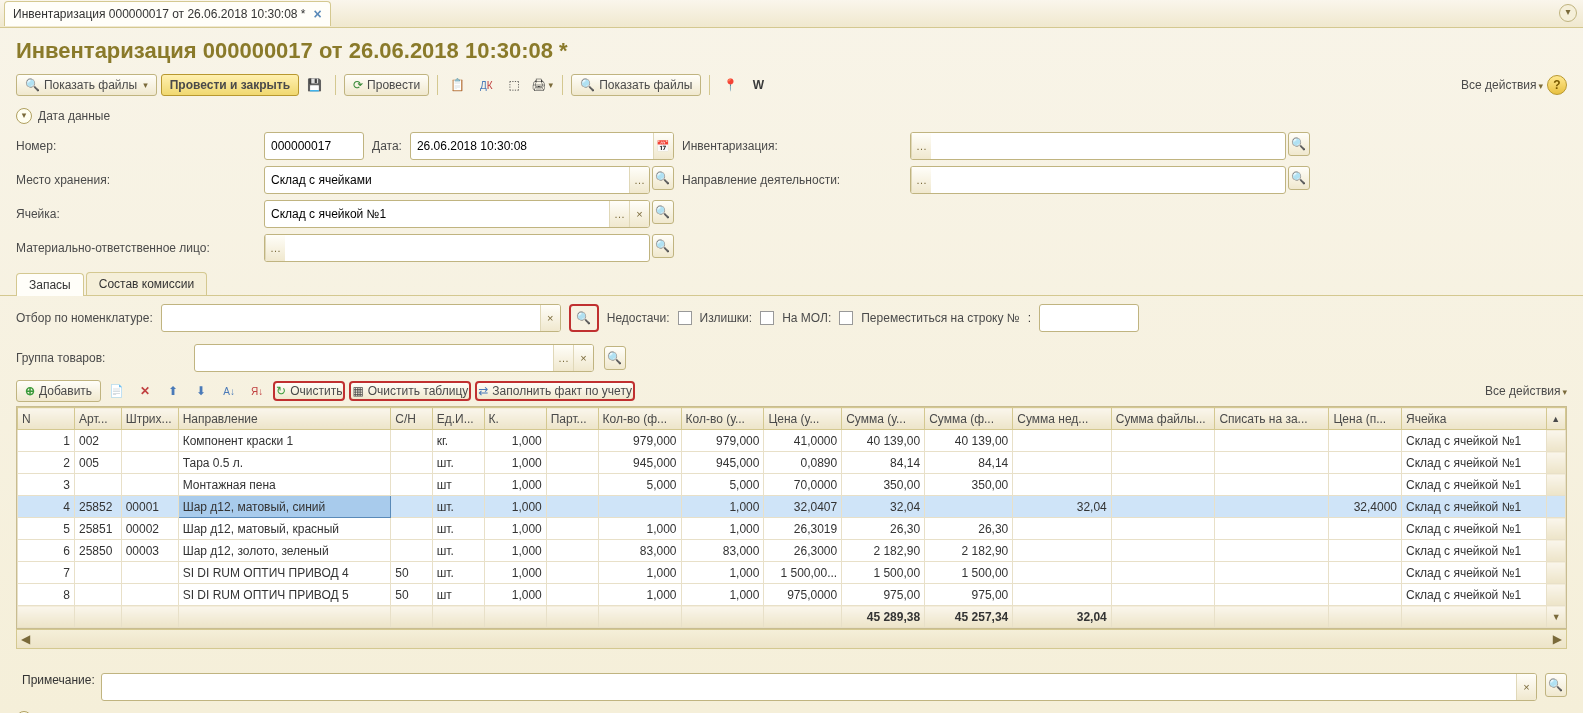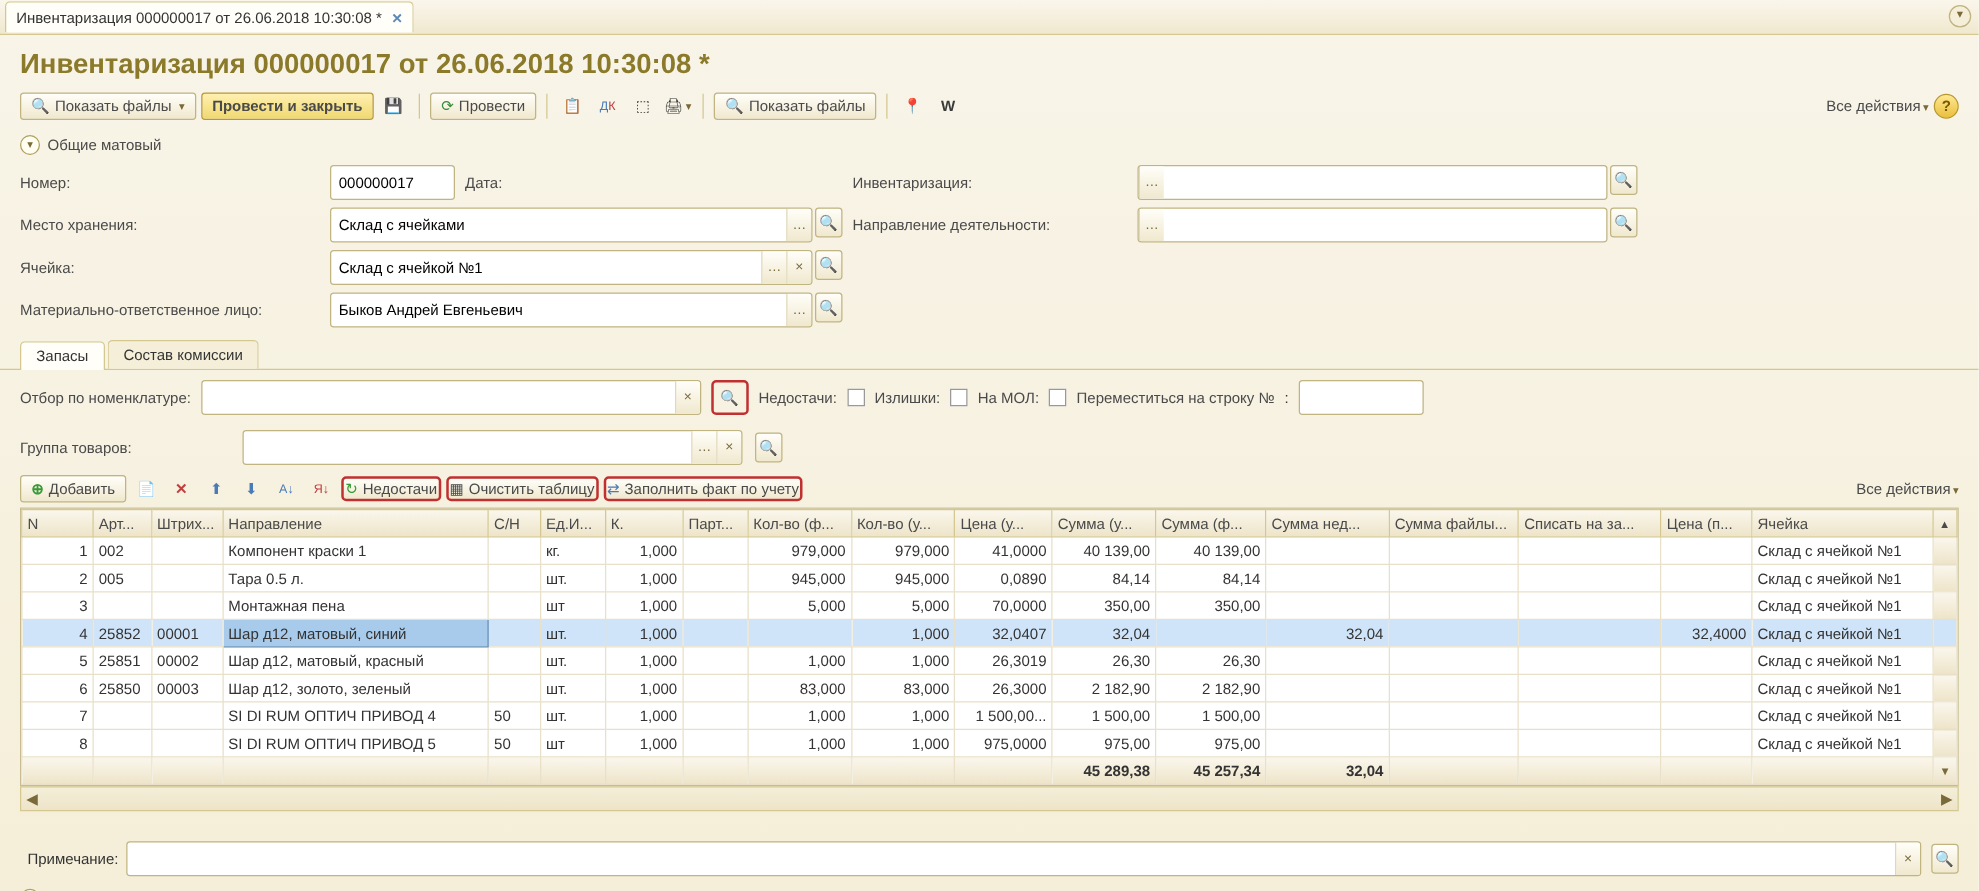--- a/index.html
+++ b/index.html
@@ -37,21 +37,21 @@
 .red-box { border: 2px solid #c03030 !important; border-radius: 4px; padding: 1px; }
 .grid-wrap { margin: 0 16px; border: 1px solid #c8bc90; background: #fff; }
 .grid { width: 100%; border-collapse: collapse; font-size: 12px; table-layout: fixed; }
 .grid th { background: linear-gradient(#faf6ec,#ede4c8); border: 1px solid #d4c890; padding: 3px 4px; font-weight: normal; color: #4a4a4a; text-align: left; white-space: nowrap; overflow: hidden; text-overflow: ellipsis; height: 22px; }
 .grid td { border: 1px solid #e8e0c8; padding: 3px 4px; white-space: nowrap; overflow: hidden; text-overflow: ellipsis; height: 22px; }
 .grid tr.selected td { background: #cfe4f8; }
 .grid tr.selected td.cell-focus { background: #a8cbec; border: 1px solid #5a8ab8; }
 .num, .rnum { text-align: right; }
 .footer-row td { background: linear-gradient(#faf6ec,#ede4c8); font-weight: bold; }
 .hscroll { height: 20px; background: linear-gradient(#f5efd9,#ede4c8); border: 1px solid #d4c890; margin: 0 16px; display: flex; align-items: center; justify-content: space-between; padding: 0 4px; color: #7a6a3a; }
-.note-row { display: flex; align-items: center; gap: 6px; padding: 24px 16px 6px; }
+.note-row { display: flex; gap: 6px; padding: 24px 16px 6px; }
 .note-row .input-wrap { flex: 1; }
 .vscroll-btn { width: 18px; background: linear-gradient(#faf6ec,#ede4c8); border-left: 1px solid #d4c890; text-align: center; font-size: 9px; color: #7a6a3a; }
 </style>
 </head>
 <body>
 
 <div class="tab-bar">
   <div class="doc-tab">
     <span>Инвентаризация 000000017 от 26.06.2018 10:30:08 *</span>
     <span class="close">×</span>
@@ -91,30 +91,34 @@
     </span>
   <span class="icon-btn">
       <span style="font-weight:bold;color:#3a3a3a">W</span>
     </span>
   <span class="all-actions dd-arrow">Все действия</span>
   <span class="help-btn">?</span>
 </div>
 
 <div class="section-hdr">
   <span class="expand-circle">▾</span>
-  <span>Общие матовый</span>
+  <span>Дата данные</span>
 </div>
 
 <div class="form-grid">
   <div class="form-label">Номер:</div>
   <div style="display:flex;gap:8px;align-items:center">
     <div class="input-wrap" style="width:100px">
         <input value="000000017" style="">
       </div>
     <span class="form-label">Дата:</span>
+    <div class="input-wrap" style="flex:1">
+        <input value="26.06.2018 10:30:08" style="">
+        <span class="inbtn">📅</span>
+      </div>
   </div>
   <div class="form-label">Инвентаризация:</div>
   <div style="display:flex">
       <div class="input-wrap" style="flex:1">
         <span class="inbtn">…</span>
       </div>
       <span class="lookup">🔍</span>
     </div>
 
   <div class="form-label">Место хранения:</div>
@@ -141,21 +145,20 @@
         <span class="inbtn">×</span>
       </div>
       <span class="lookup">🔍</span>
     </div>
   <div></div>
     <div></div>
 
   <div class="form-label">Материально-ответственное лицо:</div>
   <div style="display:flex">
       <div class="input-wrap" style="flex:1">
-        <input value="Быков Андрей Евгеньевич" style="">
         <span class="inbtn">…</span>
       </div>
       <span class="lookup">🔍</span>
     </div>
   <div></div>
     <div></div>
 </div>
 
 <div class="tabs">
   <div class="tab active">Запасы</div>
@@ -208,21 +211,21 @@
       <span style="color:#4a7ab8">⬇</span>
     </span>
   <span class="icon-btn">
       <span style="font-size:10px;color:#4a7ab8">A↓</span>
     </span>
   <span class="icon-btn">
       <span style="font-size:10px;color:#c04040">Я↓</span>
     </span>
   <span class="btn red-box">
       <span style="color:#3a9a3a">↻</span>
-      <span>Недостачи</span>
+      <span>Очистить</span>
     </span>
   <span class="btn red-box">
       <span>▦</span>
       <span>Очистить таблицу</span>
     </span>
   <span class="btn red-box">
       <span style="color:#4a7ab8">⇄</span>
       <span>Заполнить факт по учету</span>
     </span>
   <span class="all-actions dd-arrow">Все действия</span>

